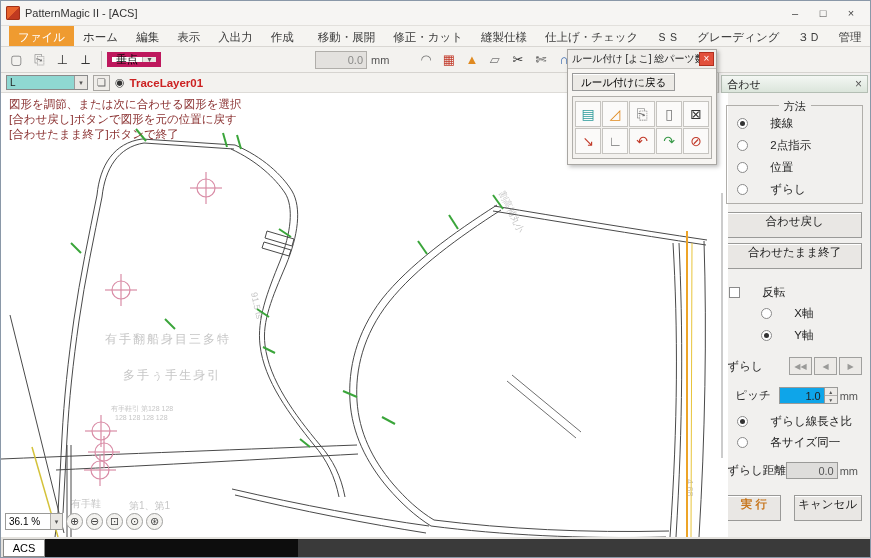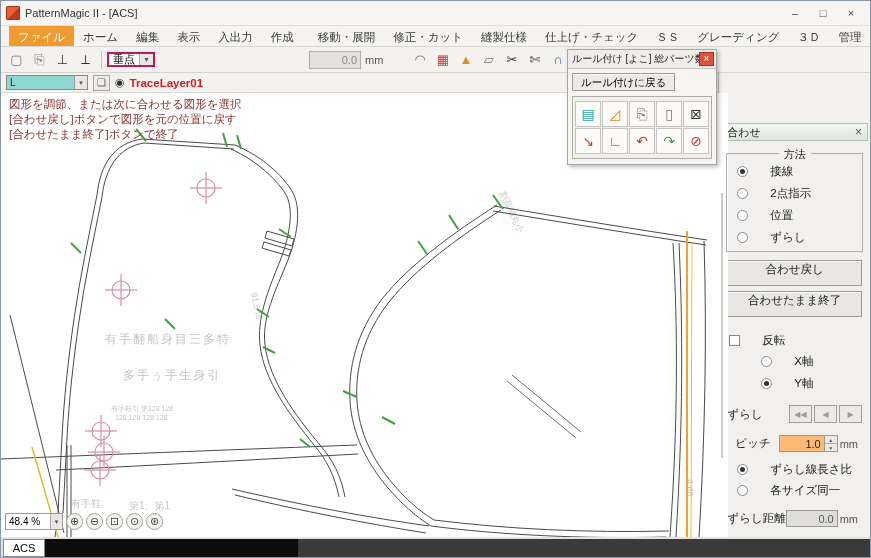--- a/index.html
+++ b/index.html
@@ -17,21 +17,21 @@
   .menubar { height:22px; background:#f5f4f1; border-top:1px solid #e2e0dc; border-bottom:1px solid #d9d7d3; display:flex; align-items:stretch; font-size:11.5px; padding-left:8px; white-space:nowrap; }
   .tab { padding:4px 9px 0; color:#3a3a3a; }
   .tab.active { background:#ef9b30; color:#fff; }
   .menu-mark { width:12px; height:12px; align-self:center; margin:0 3px; background:linear-gradient(135deg,#e05038 0 45%, #fff 45% 55%, #c03828 55% 100%); border-radius:2px; }
 
   
   .toolbar { height:26px; background:#f3f2ef; border-bottom:1px solid #d6d4d0; display:flex; align-items:center; gap:2px; padding:0 5px; }
   .tbi { width:21px; height:21px; display:flex; align-items:center; justify-content:center; font-size:13px; color:#555; }
   .sep { width:1px; height:18px; background:#c8c6c2; margin:0 3px; }
   .c-red{color:#c23a2a} .c-orange{color:#e08a20} .c-green{color:#3a9a4a} .c-blue{color:#3a6ab0} .c-dark{color:#333} .c-gray{color:#777} .c-teal{color:#2a9a9a}
-  .combo { display:flex; align-items:center; border:2px solid #be185d; background:#fff; height:15px; font-size:11px; }
+  .combo { display:flex; align-items:center; border:5px solid #be185d; background:#fff; height:15px; font-size:11px; }
   .combo .combo-label { padding:0 4px; }
   .combo .arrow { width:14px; height:100%; background:#e9e7e3; border-left:1px solid #b4b2ae; display:flex; align-items:center; justify-content:center; font-size:8px; color:#555; }
   .spacer150 { width:150px; } .spacer20 { width:18px; }
   .numbox { width:52px; height:18px; border:1px solid #b0aeaa; background:#e3e1de; color:#8a8a88; font-size:11px; text-align:right; padding:2px 3px 0; }
   .unit { font-size:11px; color:#555; margin:0 4px 0 2px; }
 
   
   .content { display:flex; height:464px; }
   .canvas-col { width:727px; position:relative; background:#fff; border-right:1px solid #c4c2be; }
   .layerbar { height:20px; background:#f3f2ef; border-bottom:1px solid #dddbd7; display:flex; align-items:center; gap:5px; padding:0 5px; }
@@ -49,36 +49,36 @@
   .palette { position:absolute; left:566px; top:48px; width:150px; z-index:6; border:1px solid #a8a6a2; background:#f7f5f2; box-shadow:2px 2px 4px rgba(0,0,0,.25); font-size:10.5px; }
   .palette-title { height:19px; background:#efedeA; border-bottom:1px solid #c4c2be; display:flex; align-items:center; padding:0 2px 0 4px; }
   .palette-title .ptext { flex:1; white-space:nowrap; overflow:hidden; font-size:10px; color:#222; }
   .pclose { width:15px; height:14px; background:#e2503c; border:1px solid #b03020; color:#fff; font-size:10px; line-height:12px; text-align:center; }
   .palette-btnrow { display:flex; justify-content:flex-start; padding:4px 4px 3px; }
   .pbackbtn { height:18px; padding:2px 8px 0; background:#eceae6; border:1px solid #9a9a9a; font-size:10.5px; box-shadow:inset 0 1px 0 #fff; }
   .palette-grid { margin:2px 4px 5px; padding:4px; background:#f3f1ee; border:1px solid #b0aeaa; display:grid; grid-template-columns:repeat(5,26px); gap:1px; justify-content:center; }
   .pg-icon { width:26px; height:26px; background:#fbfaf9; border:1px solid #c6c4c0; display:flex; align-items:center; justify-content:center; font-size:14px; }
 
   
-  .panel { flex:1; background:#f1f0ee; font-size:11.5px; color:#222; padding:2px; white-space:nowrap;margin-top:48px; }
+  .panel { flex:1; background:#f1f0ee; font-size:11.5px; color:#222; padding:2px; white-space:nowrap; }
   .panel-header { height:18px; background:linear-gradient(#f3f7f3,#dbe5db); border:1px solid #b4beb4; display:flex; justify-content:space-between; align-items:center; padding:0 5px; font-size:11px; }
   .phclose { color:#555; font-size:12px; }
   .groupbox { border:1px solid #b0aeaa; margin:12px 5px 8px; padding:10px 8px 4px; position:relative; }
   .groupbox .legend { position:absolute; top:-7px; left:50%; transform:translateX(-50%); background:#f1f0ee; padding:0 5px; font-size:11px; }
   .radio-row { display:flex; align-items:center; gap:22px; margin:0 2px 7px; }
   .radio { width:11px; height:11px; border:1px solid #8a8a8a; border-radius:50%; background:#fff; position:relative; flex:none; }
   .radio.checked::after { content:""; position:absolute; inset:2px; border-radius:50%; background:#333; }
   .checkbox { width:11px; height:11px; border:1px solid #8a8a8a; background:#fff; flex:none; }
   .pbtn { display:block; width:calc(100% - 12px); margin:5px 6px 0; height:26px; background:#e9e7e4; border:1px solid #9a9a98; font-size:11.5px; text-align:center; line-height:17px; box-shadow:inset 0 1px 0 #fff; color:#222; }
   .indent { margin-left:40px; }
   .shift-row { display:flex; align-items:center; margin:14px 6px 0; }
   .shift-row .lbl { flex:1; }
   .navbtn { width:23px; height:18px; background:#eceae7; border:1px solid #a0a09e; color:#9a9a98; font-size:8px; display:flex; align-items:center; justify-content:center; margin-left:2px; }
   .pitch-row { display:flex; align-items:center; margin:12px 6px 0 14px; }
-  .field { height:17px; border:1px solid #9a9a98; background:#fdba74; font-size:11px; text-align:right; padding:2px 3px 0; }
+  .field { height:17px; border:1px solid #9a9a98; background:#0ea5e9; font-size:11px; text-align:right; padding:2px 3px 0; }
   .field.disabled { background:#dedddb; color:#555; }
   .spin { width:13px; height:17px; display:flex; flex-direction:column; border:1px solid #9a9a98; border-left:none; }
   .spin span { flex:1; background:#eceae7; font-size:5px; color:#555; display:flex; align-items:center; justify-content:center; }
   .spin span + span { border-top:1px solid #b0aeac; }
   .dist-row { display:flex; align-items:center; margin:12px 6px 0; }
   .exec-row { display:flex; gap:13px; margin:16px 6px 0; }
   .exec-row .pbtn { display:inline-block; margin:0; flex:1; }
   .exec { color:#c87820; font-weight:bold; }
 
   
@@ -274,21 +274,21 @@
               <line x1="103" y1="343" x2="103" y2="375"></line>
             <circle cx="99" cy="377" r="9"></circle>
               <line x1="83" y1="377" x2="115" y2="377"></line>
               <line x1="99" y1="361" x2="99" y2="393"></line>
           </g>
         </svg>
 
         
         <div class="zoombar">
           <span class="zoomcombo">
-            <span class="combo-label">48.4 %</span>
+            <span class="combo-label">36.1 %</span>
             <span class="arrow">▾</span>
           </span>
           <span class="zbtn">⊕</span>
           <span class="zbtn">⊖</span>
           <span class="zbtn">⊡</span>
           <span class="zbtn">⊙</span>
           <span class="zbtn">⊛</span>
         </div>
       </div>
     </div>

